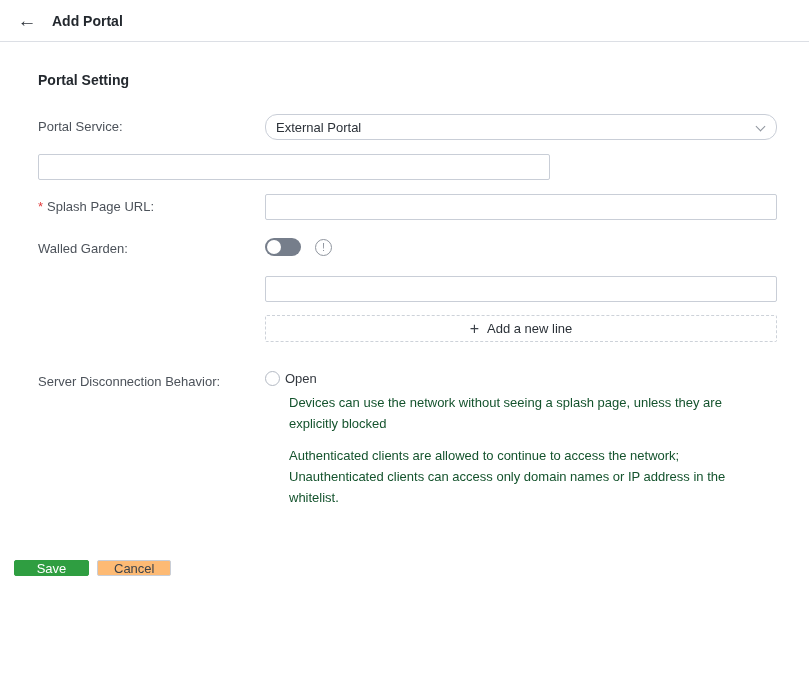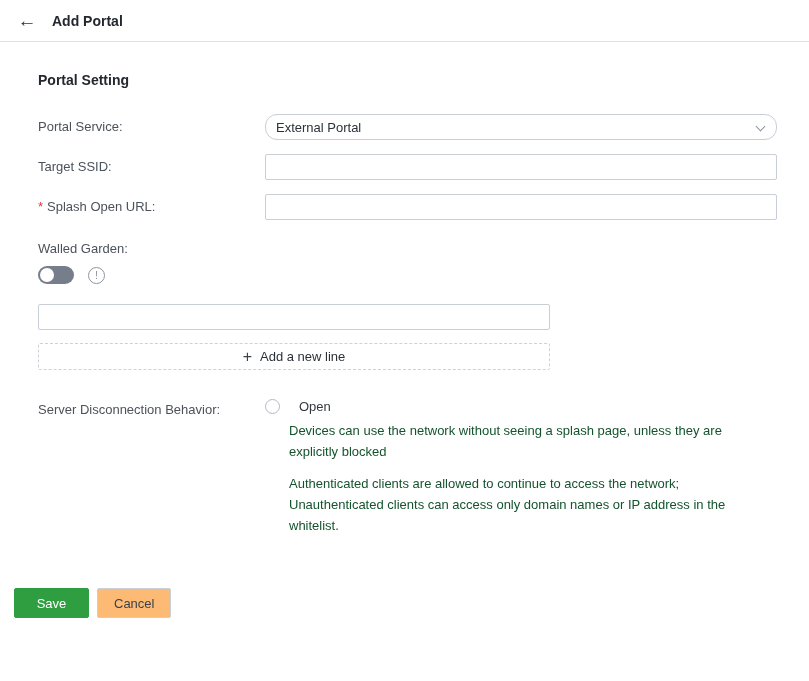--- a/index.html
+++ b/index.html
@@ -41,33 +41,33 @@
   .toggle .knob { position:absolute; left:2px; top:2px; width:14px; height:14px;
     border-radius:50%; background:#fff; }
   .info-icon { margin-left:14px; width:17px; height:17px; border:1px solid #8f959e; border-radius:50%;
     color:#8f959e; font-size:11px; line-height:15px; text-align:center; }
   .add-line-btn { margin-top:13px; width:100%; height:27px; border:1px dashed #cdd2d9; border-radius:2px;
     background:#fff; display:flex; align-items:center; justify-content:center; gap:8px;
     color:#2b3138; font-size:13px; cursor:pointer; margin-bottom:29px; }
   .plus { font-size:16px; font-weight:400; color:#3c424a; }
 
   
-  .radio-option { display:flex; align-items:flex-start; gap:19px; cursor:pointer; }
+  .radio-option { display:flex; align-items:flex-start; gap:5px; cursor:pointer; }
   .radio { width:15px; height:15px; border:1px solid #b4bac4; border-radius:50%;
     background:#fff; position:relative; flex:none; }
   .radio.selected { border-color:#2f9e41; }
   .radio.selected::after { content:""; position:absolute; left:3px; top:3px; width:7px; height:7px;
     border-radius:50%; background:#2f9e41; }
   .radio-label { color:#33383f; }
   .radio-desc { margin:6px 0 11px 24px; width:472px; color:#14532d; line-height:21px; }
   .radio-desc.last { margin-bottom:16px; }
 
   
   .actions { margin:36px 0 0 14px; display:flex; gap:8px; }
-  .btn { height:30px; border-radius:2px; font-family:inherit; font-size:13px; cursor:pointer; }
+  .btn { height:16px; border-radius:2px; font-family:inherit; font-size:13px; cursor:pointer; }
   .btn-save { min-width:75px; padding:0 18px; background:#2f9e41; border:1px solid #2f9e41; color:#fff; }
   .btn-cancel { min-width:73px; padding:0 16px; background:#fdba74; border:1px solid #c9ced7; color:#3c424a; }
 </style>
 </head>
 <body>
 
 <div class="page">
 
   <div class="header">
     <div class="back-btn">←</div>
@@ -85,34 +85,33 @@
         <div class="control">
           <div class="select">
             <span class="value">External Portal</span>
             <span class="chevron"></span>
           </div>
         </div>
       </div>
 
 
       <div class="row">
-        <div class="label">Target SSID:</div>
         <div class="control">
           <input class="text-input" type="text" value="" style="">
         </div>
       </div>
 
       <div class="row">
-        <div class="label"><span class="req">*</span><span>Splash Open URL:</span></div>
+        <div class="label"><span class="req">*</span><span>Splash Page URL:</span></div>
         <div class="control">
           <input class="text-input" type="text" value="" style="">
         </div>
       </div>
 
-      <div class="row top-align" style="margin-bottom:0;flex-direction:column;">
+      <div class="row top-align" style="margin-bottom:0;">
         <div class="label" style="line-height:26px;">Walled Garden:</div>
         <div class="control">
           <div class="toggle-row">
             <div class="toggle">
               <div class="knob"></div>
             </div>
             <div class="info-icon">!</div>
           </div>
           <input class="text-input" type="text" value="" style="">
           <div class="add-line-btn">

